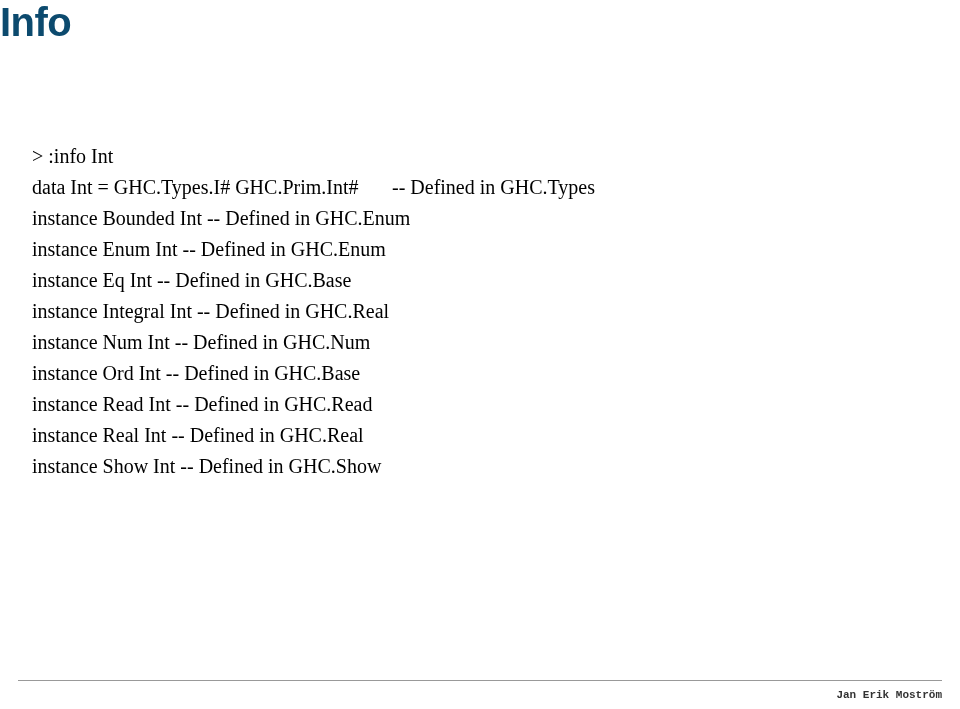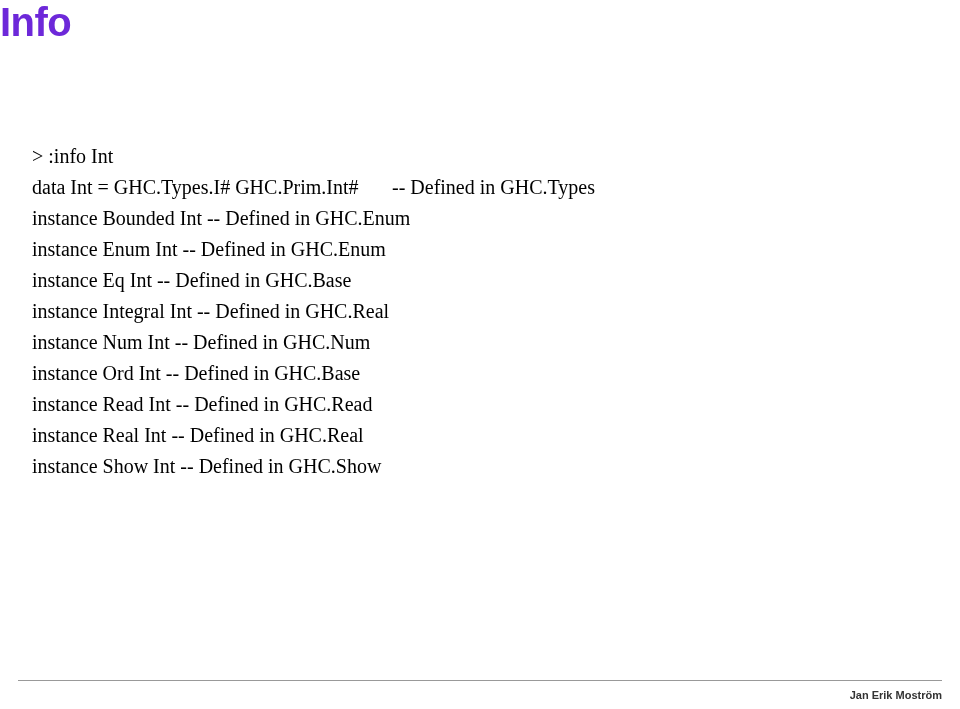--- a/index.html
+++ b/index.html
@@ -11,41 +11,42 @@
     font-family: "Helvetica Neue", Helvetica, Arial, sans-serif;
     position: relative;
     overflow: hidden;
   }
   .title {
     position: absolute;
     top: 0;
     left: 0;
     font-size: 40px;
     font-weight: 700;
-    color: #6d28d9;
+    color: #0c4a6e;
     letter-spacing: -0.5px;
     padding-left: 0;
   }
   .code {
     position: absolute;
     top: 110px;
     left: 32px;
     font-family: Liberation Serif, serif;
     font-size: 20px;
     line-height: 1.55;
     white-space: pre;
     color: #000000;
   }
   .footer {
     position: absolute;
     bottom: 8px;
     right: 18px;
     font-size: 11px;
     font-weight: 700;
     color: #333;
+    font-family: Liberation Mono, monospace;
   }
   .footer-line {
     position: absolute;
     bottom: 28px;
     right: 18px;
     left: 18px;
     height: 1px;
     background: #999;
   }
 </style>

